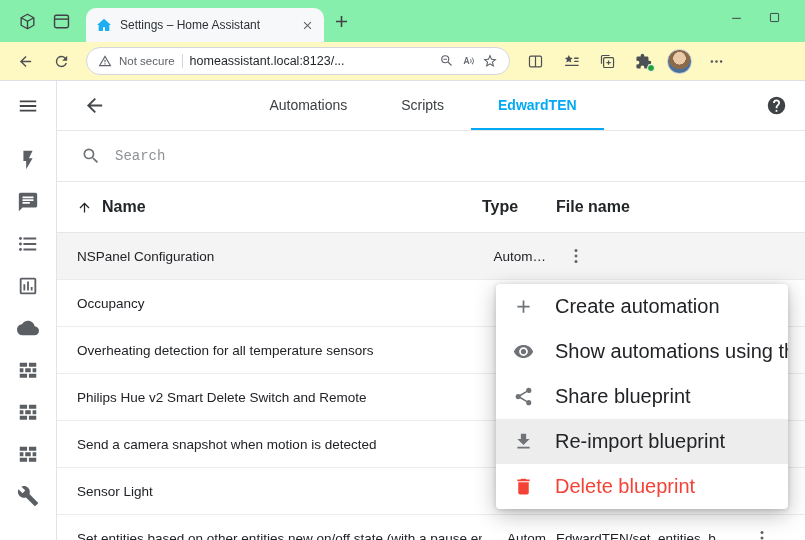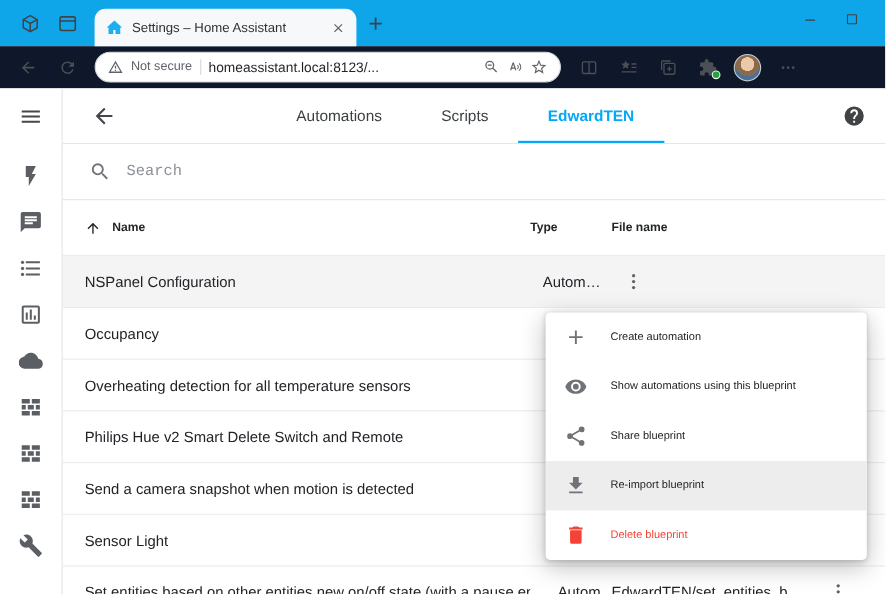--- a/index.html
+++ b/index.html
@@ -2,33 +2,33 @@
 <html><head>
 <meta charset="utf-8">
 <style>
   *{margin:0;padding:0;box-sizing:border-box;}
   html,body{width:805px;height:540px;overflow:hidden;}
   body{font-family:"Liberation Sans",sans-serif;background:#fff;}
   .window{position:relative;width:805px;height:540px;overflow:hidden;background:#fff;}
   svg[data-icon]{fill:currentColor;display:block;}
 
   
-  .titlebar{display:flex;height:42px;background:#0ea5e9;padding-left:10px;}
+  .titlebar{display:flex;height:42px;background:#86efac;padding-left:10px;}
   .tb-btn{align-self:center;width:34px;height:32px;display:flex;align-items:center;justify-content:center;color:#3f4347;border-radius:6px;}
   .tb-btn svg{width:19px;height:19px;}
   .tab{align-self:flex-end;height:34px;width:238px;background:#f7f8fa;border-radius:10px 10px 0 0;display:flex;align-items:center;gap:8px;padding:0 10px;margin-left:8px;}
   .favicon{width:16px;height:16px;color:#1daeef;flex:none;}
   .tab-title{flex:1;font-size:12px;color:#2e3236;white-space:nowrap;overflow:hidden;text-overflow:ellipsis;}
   .tab-close{width:13px;height:13px;color:#5f6368;flex:none;}
   .win-controls{display:flex;margin-left:auto;margin-right:-26px;}
   .win-btn{width:38px;height:34px;display:flex;align-items:center;justify-content:center;color:#3c4043;}
   .win-btn svg{width:15px;height:15px;}
 
   
-  .toolbar{height:39px;background:#0f172a;display:flex;align-items:center;padding:0 8px;border-bottom:1px solid #dcdfe3;gap:2px;}
+  .toolbar{height:39px;background:#fef9c3;display:flex;align-items:center;padding:0 8px;border-bottom:1px solid #dcdfe3;gap:2px;}
   .nav-btn{width:34px;height:30px;border-radius:6px;display:flex;align-items:center;justify-content:center;color:#4c5054;position:relative;flex:none;}
   .nav-btn svg{width:17px;height:17px;}
   .addressbar{height:28px;flex:0 0 424px;background:#fff;border:1px solid #d3d7db;border-radius:14px;display:flex;align-items:center;padding:0 11px;gap:7px;margin:0 6px;}
   .ab-icon{width:14px;height:14px;color:#5f6368;flex:none;}
   .notsecure{font-size:11.5px;color:#5f6368;white-space:nowrap;}
   .ab-divider{width:1px;height:14px;background:#d3d7db;flex:none;}
   .url{flex:1;font-size:12.5px;color:#1f2328;white-space:nowrap;overflow:hidden;}
   .ext-dot{position:absolute;right:5px;bottom:4px;width:8px;height:8px;border-radius:50%;background:#23a33a;border:1.5px solid #f7f8fa;}
   .avatar{width:25px;height:25px;border-radius:50%;margin:0 5px;flex:none;background:radial-gradient(circle at 50% 36%, #e9c9a8 0 33%, #8a6a4a 34% 58%, #4a6f9b 59%);border:1px solid #c9cdd1;}
 
@@ -47,33 +47,33 @@
   .tab-item.active{color:#03a9f4;border-bottom-color:#03a9f4;font-weight:bold;}
   .help-btn{margin-left:auto;color:#3f4346;z-index:1;display:flex;align-items:center;}
   .help-btn svg{width:21px;height:21px;}
 
   .search-row{height:51px;display:flex;align-items:center;gap:14px;padding:0 24px;border-bottom:1px solid #e6e6e6;flex:none;}
   .search-icon{width:20px;height:20px;color:#6f7377;}
   .search-input{border:none;outline:none;flex:1;font-size:14px;font-family:Liberation Mono, monospace;color:#212121;background:transparent;}
   .search-input::placeholder{color:#8d9196;}
 
   .thead,.trow{display:grid;grid-template-columns:405px 74px 186px 1fr;align-items:center;padding-left:20px;flex:none;}
-  .thead{height:51px;border-bottom:1px solid #e6e6e6;font-size:11px;font-weight:bold;color:#232629;}
+  .thead{height:51px;border-bottom:1px solid #e6e6e6;font-size:16px;font-weight:bold;color:#232629;}
   .col-name{display:flex;align-items:center;gap:10px;min-width:0;}
   .sort-icon{width:15px;height:15px;color:#232629;flex:none;}
   .trow{height:47px;border-bottom:1px solid #ececec;font-size:13.5px;color:#212327;text-align:right;}
   .trow.selected{background:#f4f4f4;}
   .cell{white-space:nowrap;overflow:hidden;text-overflow:ellipsis;padding-right:10px;}
   .col-menu{display:flex;justify-content:flex-start;padding-left:10px;}
   .row-menu-icon{width:20px;height:20px;color:#5f6368;}
 
   
   .ctx-menu{position:absolute;left:496px;top:284px;width:292px;background:#fff;border-radius:4px;
     box-shadow:0 6px 22px rgba(0,0,0,.26),0 1px 5px rgba(0,0,0,.16);z-index:10;overflow:hidden;}
-  .menu-item{height:45px;display:flex;align-items:center;gap:21px;padding:0 17px;font-size:10px;color:#212326;}
+  .menu-item{height:45px;display:flex;align-items:center;gap:21px;padding:0 17px;font-size:20px;color:#212326;}
   .menu-item.hover{background:#ededed;}
   .mi-icon{width:21px;height:21px;color:#6f7377;flex:none;}
   .menu-item.danger{color:#f44336;}
   .menu-item.danger .mi-icon{color:#f44336;}
   .mi-label{white-space:nowrap;}
 </style>
 </head>
 <body>
 
 <div class="window">

